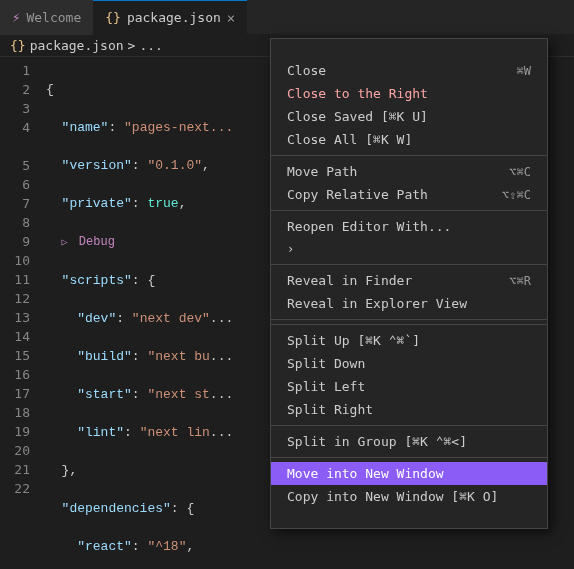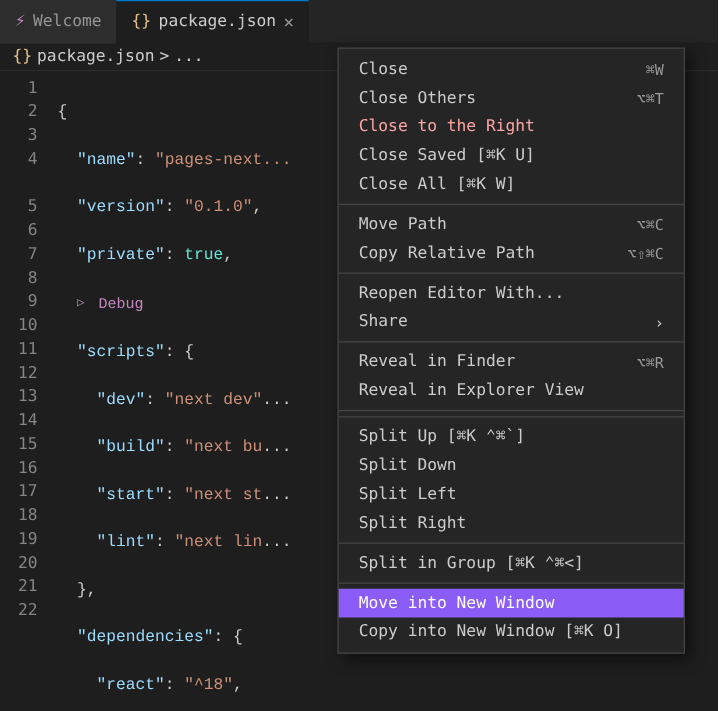--- a/index.html
+++ b/index.html
@@ -119,21 +119,21 @@
     
     .context-menu {
       position: absolute;
       top: 38px;
       left: 270px;
       width: 278px;
       background: #252526;
       border: 1px solid #454545;
       z-index: 100;
       box-shadow: 4px 4px 12px rgba(0,0,0,0.6);
-      padding: 5px 0;
+      padding: 20px 0;
     }
     .menu-item {
       display: flex;
       align-items: center;
       justify-content: space-between;
       padding: 4px 16px;
       cursor: pointer;
       color: #cccccc;
       font-size: 13px;
       white-space: nowrap;
@@ -242,24 +242,20 @@
 
   </div>
 </div>
 
 <div class="context-menu">
 
   <div class="menu-item">
     <span class="menu-item-label">Close</span>
     <span class="menu-shortcut">⌘W</span>
   </div>
-  <div class="menu-item">
-    <span class="menu-item-label">Close Others</span>
-    <span class="menu-shortcut">⌥⌘T</span>
-  </div>
   <div class="menu-item disabled">
     <span class="menu-item-label">Close to the Right</span>
   </div>
   <div class="menu-item">
     <span class="menu-item-label">Close Saved [⌘K U]</span>
   </div>
   <div class="menu-item">
     <span class="menu-item-label">Close All [⌘K W]</span>
   </div>
   <div class="menu-separator"></div>
@@ -271,21 +267,20 @@
   <div class="menu-item">
     <span class="menu-item-label">Copy Relative Path</span>
     <span class="menu-shortcut">⌥⇧⌘C</span>
   </div>
   <div class="menu-separator"></div>
 
   <div class="menu-item">
     <span class="menu-item-label">Reopen Editor With...</span>
   </div>
   <div class="menu-item">
-    <span class="menu-item-label">Share</span>
     <span class="menu-arrow">›</span>
   </div>
   <div class="menu-separator"></div>
 
   <div class="menu-item">
     <span class="menu-item-label">Reveal in Finder</span>
     <span class="menu-shortcut">⌥⌘R</span>
   </div>
   <div class="menu-item">
     <span class="menu-item-label">Reveal in Explorer View</span>

